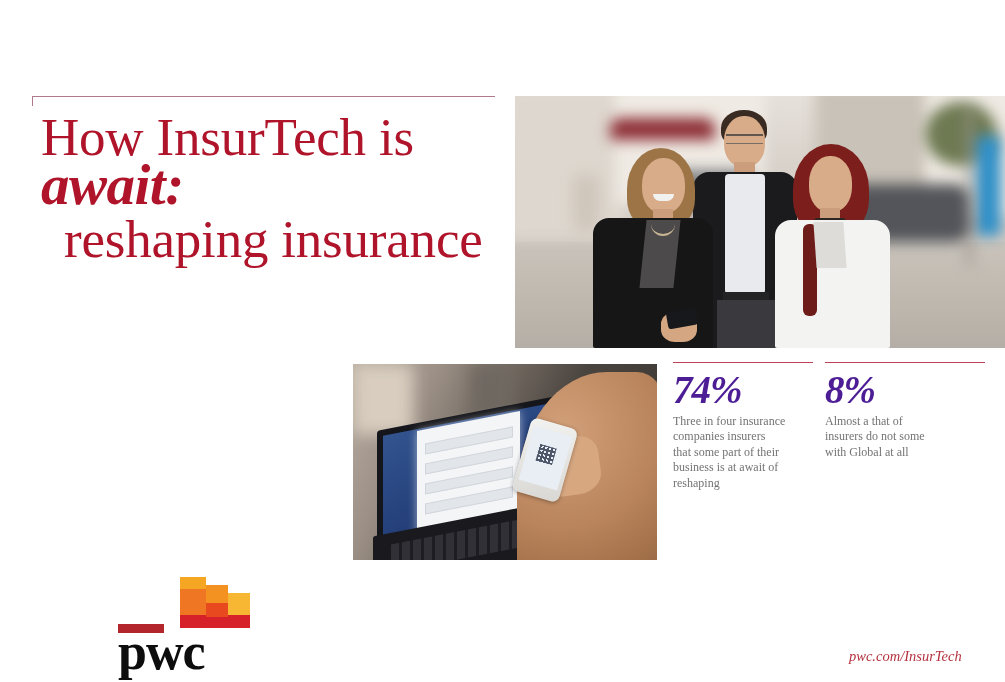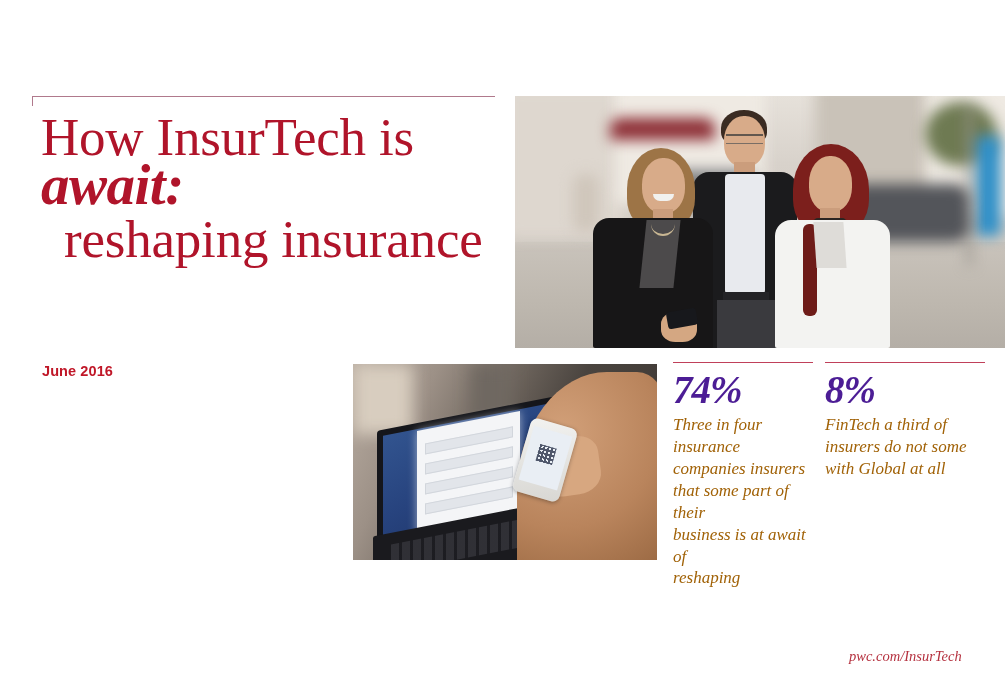--- a/index.html
+++ b/index.html
@@ -212,24 +212,23 @@
     font-family: "Liberation Serif", serif;
     font-weight: bold;
     font-style: italic;
     font-size: 39px;
     line-height: 1;
     letter-spacing: -1px;
   }
   .stat-cap {
     position: absolute;
     top: 52px;
-    color: #a16207;
-    font-family: "Liberation Serif", serif;
-    font-style: italic;
-    font-size: 17px;
+    color: #737373;
+    font-family: "Liberation Serif", serif;
+    font-size: 12px;
     line-height: 1.29;
   }
   #stat-1 { left: 673px; top: 362px; width: 140px; }
   #stat-1 .stat-rule { width: 140px; }
   #stat-2 { left: 825px; top: 362px; width: 160px; }
   #stat-2 .stat-rule { width: 160px; }
 
   
   #logo { position: absolute; left: 118px; top: 572px; width: 150px; height: 100px; }
   #logo-marks { position: absolute; left: 0; top: 0; width: 150px; height: 56px; }
@@ -265,21 +264,20 @@
   <div id="top-rule"></div>
   <div id="top-rule-tick"></div>
 
   <div id="headline">
     <div id="head-l3" class="head-line head-reg">How InsurTech is</div>
     <div id="head-l2" class="head-line head-bold">await:</div>
     <div id="head-l4" class="head-line head-reg">reshaping insurance</div>
   </div>
 
   <div id="subtitle">
-    <div>June 2016</div>
   </div>
 
   <div id="photo-team" class="photo">
     <div class="ph-sky"></div>
     <div class="ph-ground"></div>
 
     <div class="blur-shape bld-a" style="left:-10px;top:-8px;width:120px;height:150px;"></div>
     <div class="blur-shape bld-c" style="left:100px;top:-12px;width:150px;height:120px;"></div>
     <div class="blur-shape bld-b" style="left:300px;top:-10px;width:130px;height:140px;"></div>
     <div class="blur-shape bld-c" style="left:410px;top:-10px;width:95px;height:130px;"></div>
@@ -359,22 +357,35 @@
       <div>that some part of their</div>
       <div>business is at await of</div>
       <div>reshaping</div>
     </div>
   </div>
 
   <div id="stat-2" class="stat">
     <div class="stat-rule"></div>
     <div class="stat-pct">8%</div>
     <div class="stat-cap">
-      <div>FinTech a third of</div>
+      <div>Almost a that of</div>
       <div>insurers do not some</div>
       <div>with Global at all</div>
     </div>
   </div>
 
+  <div id="logo">
+    <div id="logo-marks">
+
+      <div class="lm" style="left:62px;top:5px;width:26px;height:45px;background:#ef7622;"></div>
+      <div class="lm" style="left:62px;top:5px;width:26px;height:12px;background:#f5a623;"></div>
+      <div class="lm" style="left:88px;top:13px;width:22px;height:37px;background:#f39220;"></div>
+      <div class="lm" style="left:110px;top:21px;width:22px;height:29px;background:#f7b733;"></div>
+      <div class="lm" style="left:62px;top:43px;width:70px;height:13px;background:#d6202a;"></div>
+      <div class="lm" style="left:88px;top:31px;width:22px;height:14px;background:#e8491f;"></div>
+      <div class="lm" style="left:0px;top:52px;width:46px;height:9px;background:#b2262c;"></div>
+    </div>
+    <div id="logo-word">pwc</div>
+  </div>
 
   <div id="url">pwc.com/InsurTech</div>
 
 </div>
 
 </body></html>

